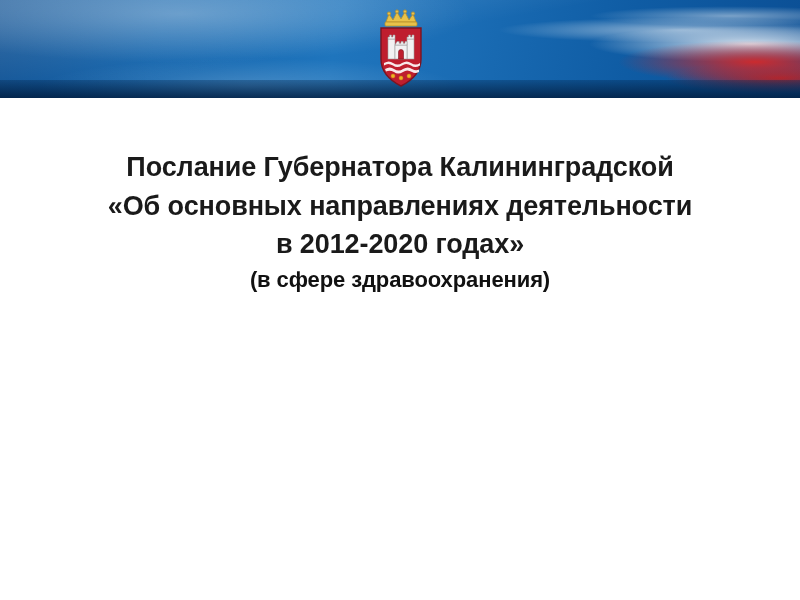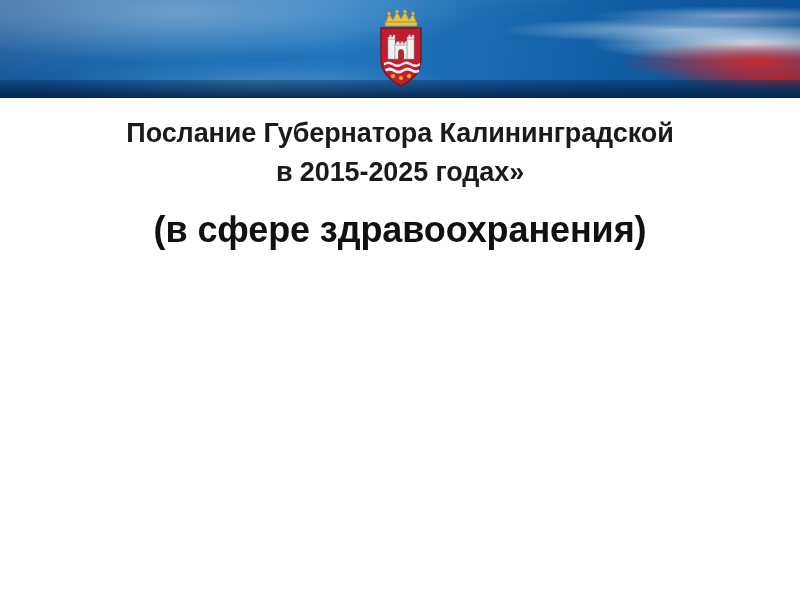--- a/index.html
+++ b/index.html
@@ -80,44 +80,44 @@
     left: 370px;
     top: 9px;
     width: 62px;
     height: 80px;
   }
   .emblem svg { display: block; }
 
   
   .body-area {
     position: absolute;
-    top: 88px;
+    top: 98px;
     left: 0;
     width: 800px;
     height: 502px;
-    padding: 26px 24px 0 24px;
+    padding: 50px 24px 0 24px;
     box-sizing: border-box;
   }
   .title-block {
     text-align: center;
     color: #1a1a1a;
     font-weight: bold;
     font-size: 27px;
     line-height: 1.43;
     letter-spacing: -0.1px;
   }
   .title-block .ln { display: block; white-space: nowrap; }
   .sub-line {
     display: block;
     text-align: center;
     color: #111111;
     font-weight: bold;
-    font-size: 36px;
+    font-size: 22px;
     line-height: 1.3;
-    margin-top: 16px;
+    margin-top: 2px;
     white-space: nowrap;
   }
 </style>
 </head>
 <body>
 
 <div class="slide">
 
   <div class="header">
     <div class="hdr-layer hdr-base"></div>
@@ -163,18 +163,19 @@
           <circle cx="31" cy="69" r="2"></circle>
           <circle cx="39" cy="67" r="2"></circle>
         </g>
       </svg>
     </div>
   </div>
 
   <div class="body-area">
     <div class="title-block">
       <span class="ln">Послание Губернатора Калининградской</span>
-      <span class="ln">в 2015-2025 годах»</span>
+      <span class="ln">«Об основных направлениях деятельности</span>
+      <span class="ln">в 2012-2020 годах»</span>
       <span class="sub-line">(в сфере здравоохранения)</span>
     </div>
   </div>
 
 </div>
 
 </body></html>

